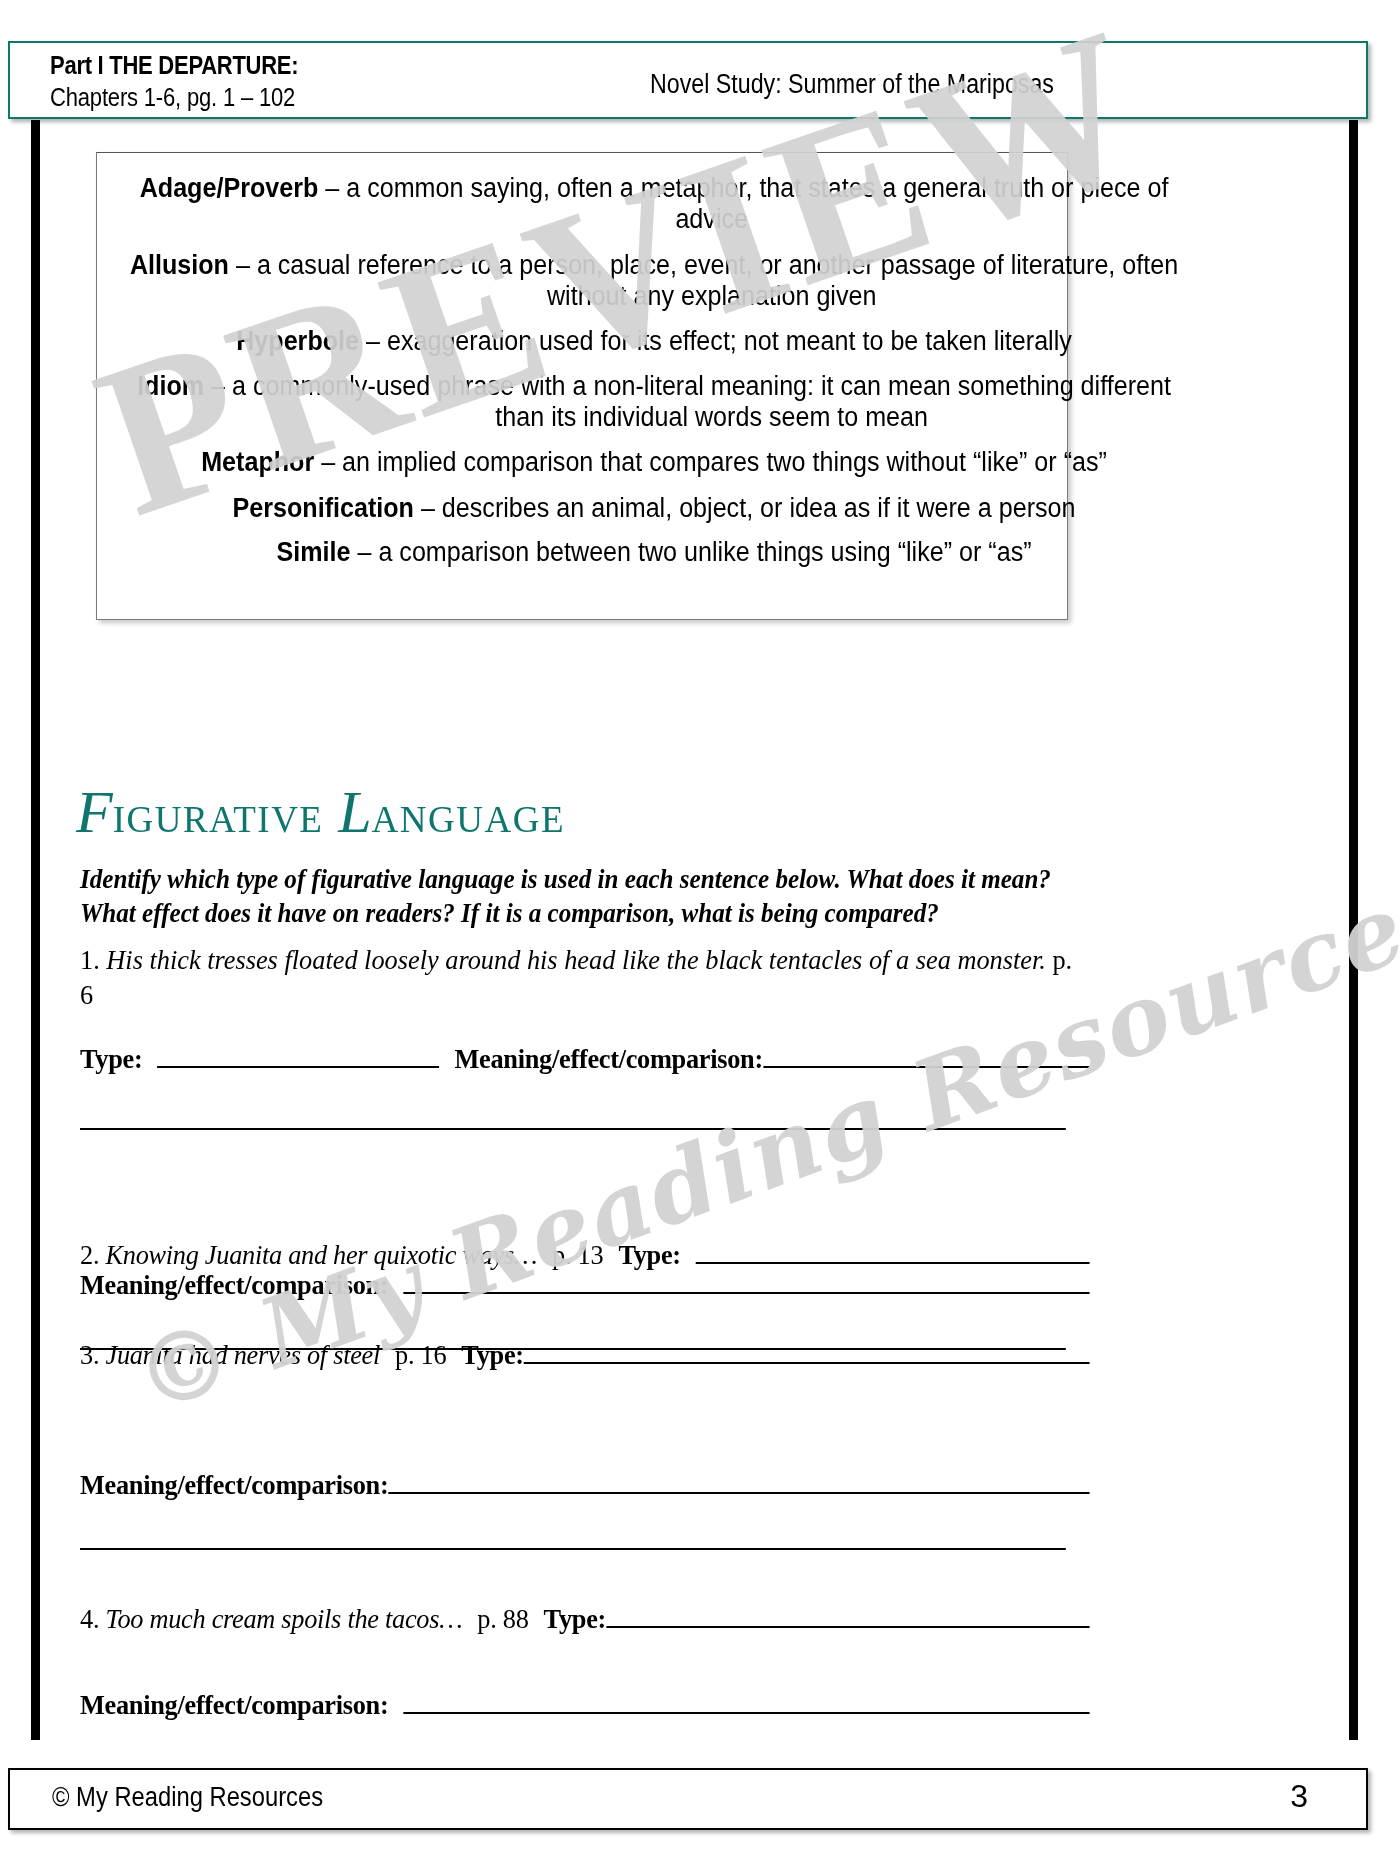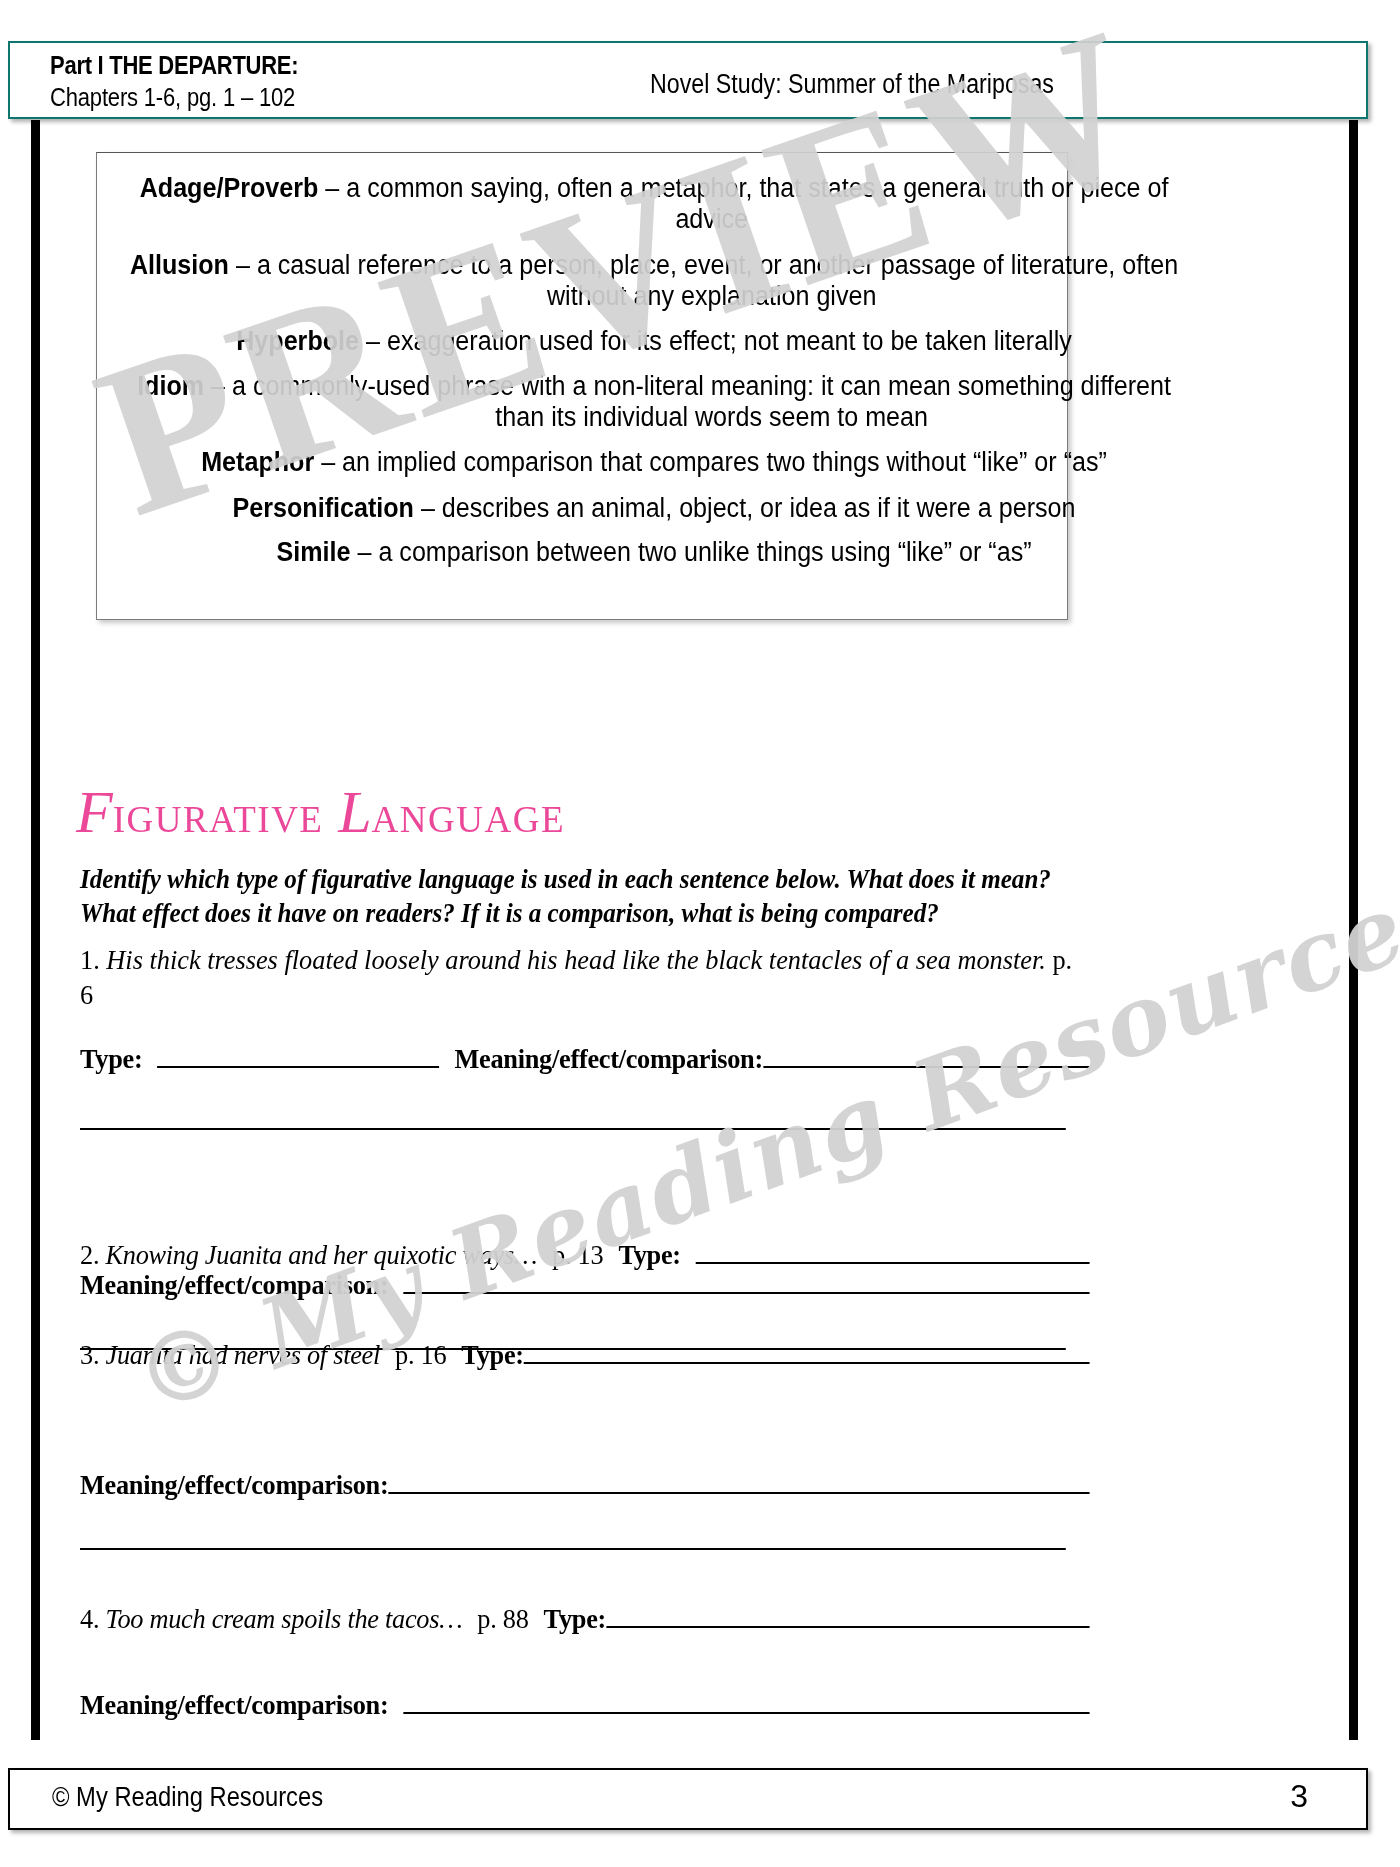--- a/index.html
+++ b/index.html
@@ -126,21 +126,21 @@
 
   
   .fl-heading {
     position: absolute;
     left: 76px;
     top: 778px;
     font-family: "Liberation Serif", "DejaVu Serif", serif;
     font-size: 53px;
     font-variant: small-caps;
     letter-spacing: 1.5px;
-    color: #ec4899;
+    color: #0f766e;
     white-space: nowrap;
   }
   .fl-heading .swash {
     font-style: italic;
     font-size: 60px;
     letter-spacing: 0px;
   }
 
   
   .instructions {

